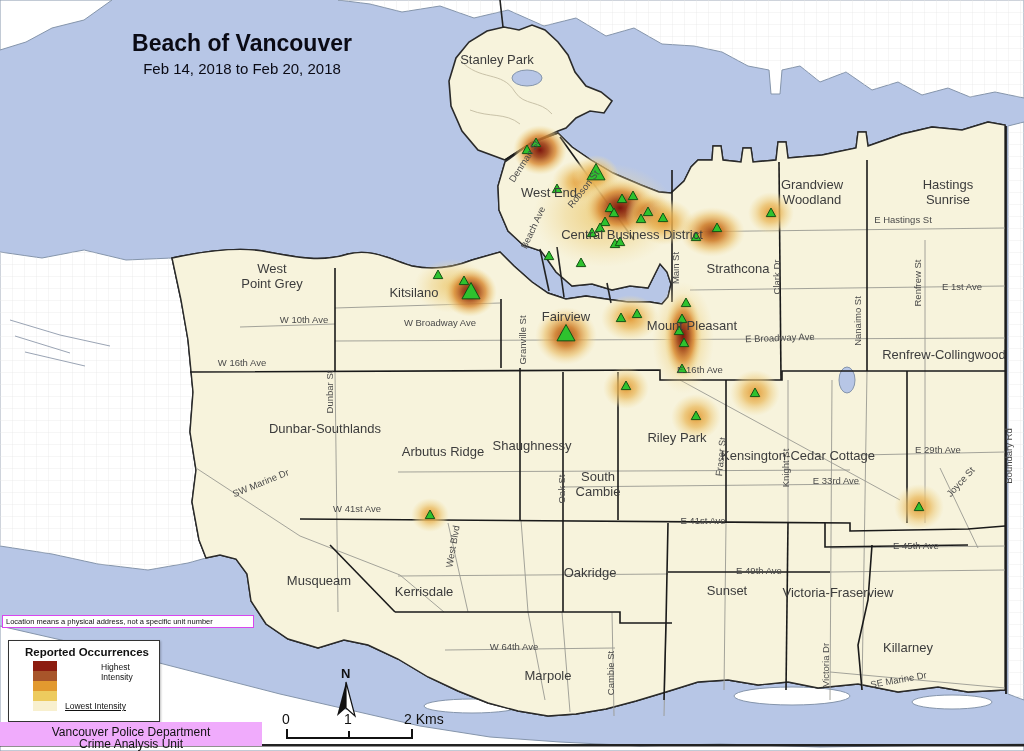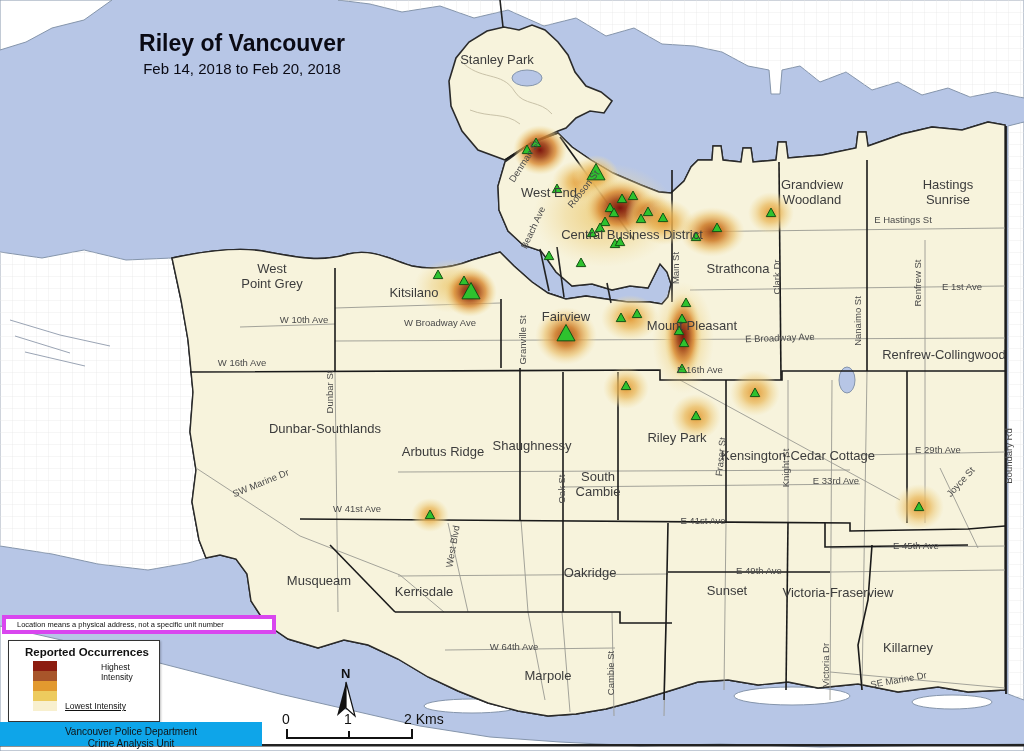--- a/index.html
+++ b/index.html
@@ -14,34 +14,34 @@
   
   .title-block{left:62px;top:30px;width:360px;text-align:center;color:#0a0a14;}
   .title-line{font-size:23px;font-weight:bold;line-height:27px;}
   .title-date{font-size:15px;margin-top:3px;}
   
   .inc-legend{left:8px;top:577px;width:232px;background:#fff;border:1px solid #333;
     box-shadow:1px 1px 2px rgba(0,0,0,.25);}
   .inc-row{display:flex;align-items:center;height:19px;padding:0 6px;}
   .inc-sym{width:46px;display:flex;justify-content:center;align-items:center;}
   .inc-label{font-size:10.5px;font-weight:bold;color:#111;}
-  .inc-note-box{left:2px;top:615px;width:244px;background:#fff;border:4px solid #d946ef;
-    font-size:7.5px;color:#111;padding:1px 11px;white-space:nowrap;overflow:hidden;}
+  .inc-note-box{left:2px;top:615px;width:244px;background:#fff;border:1px solid #d946ef;
+    font-size:7.5px;color:#111;padding:1px 3px;white-space:nowrap;overflow:hidden;}
   
   .int-legend{left:8px;top:640px;width:150px;height:80px;background:#fff;border:1px solid #333;
     box-shadow:1px 1px 2px rgba(0,0,0,.25);}
   .int-title{font-size:11.5px;font-weight:bold;color:#111;margin:5px 0 3px 16px;}
   .ramp-wrap{position:relative;height:50px;}
   .ramp{position:absolute;left:24px;top:0;width:24px;height:50px;display:flex;flex-direction:column;}
   .ramp div{flex:1;}
   .int-hi{position:absolute;left:56px;top:1px;font-size:8.5px;color:#111;margin-left:36px;}
   .int-lo{position:absolute;left:56px;top:40px;font-size:8.5px;color:#111;text-decoration:underline;}
   
-  .attrib{left:0px;top:722px;width:262px;background:#0ea5e9;text-align:center;
-    font-size:10px;color:#111;line-height:12px;padding-top:4px;height:20px;}
+  .attrib{left:0px;top:722px;width:262px;background:#f0abfc;text-align:center;
+    font-size:12px;color:#111;line-height:12px;padding-top:4px;height:20px;}
   
   .scale-label{position:absolute;z-index:5;font-size:14px;color:#111;}
   .north-label{position:absolute;z-index:5;font-size:13px;font-weight:bold;color:#111;}
   
   text.nbhd{font-family:"Liberation Sans",sans-serif;font-size:13px;fill:#3c3c3c;}
   text.street{font-family:"Liberation Sans",sans-serif;font-size:9.5px;fill:#4a4a4a;}
 </style>
 </head>
 <body>
 
@@ -311,21 +311,21 @@
       <polygon points="346,682 355,716 346,708" fill="#fff" stroke="#111" stroke-width="1.2"></polygon>
     </g>
     <g stroke="#111" stroke-width="2" fill="none">
       <path d="M287,729 L287,738 L412,738 L412,729 M349,731 L349,738"></path>
     </g>
 
     <rect x="0" y="744" width="1024" height="2.5" fill="#222"></rect>
   </svg>
 
   <div class="overlay title-block">
-    <div class="title-line">Riley of Vancouver</div>
+    <div class="title-line">Beach of Vancouver</div>
     <div class="title-date">Feb 14, 2018 to Feb 20, 2018</div>
   </div>
 
   <div class="overlay inc-note-box">Location means a physical address, not a specific unit number</div>
 
   <div class="overlay int-legend">
     <div class="int-title">Reported Occurrences</div>
     <div class="ramp-wrap">
       <div class="ramp" id="ramp">
           <div style="background: rgb(140, 28, 16);"></div>

